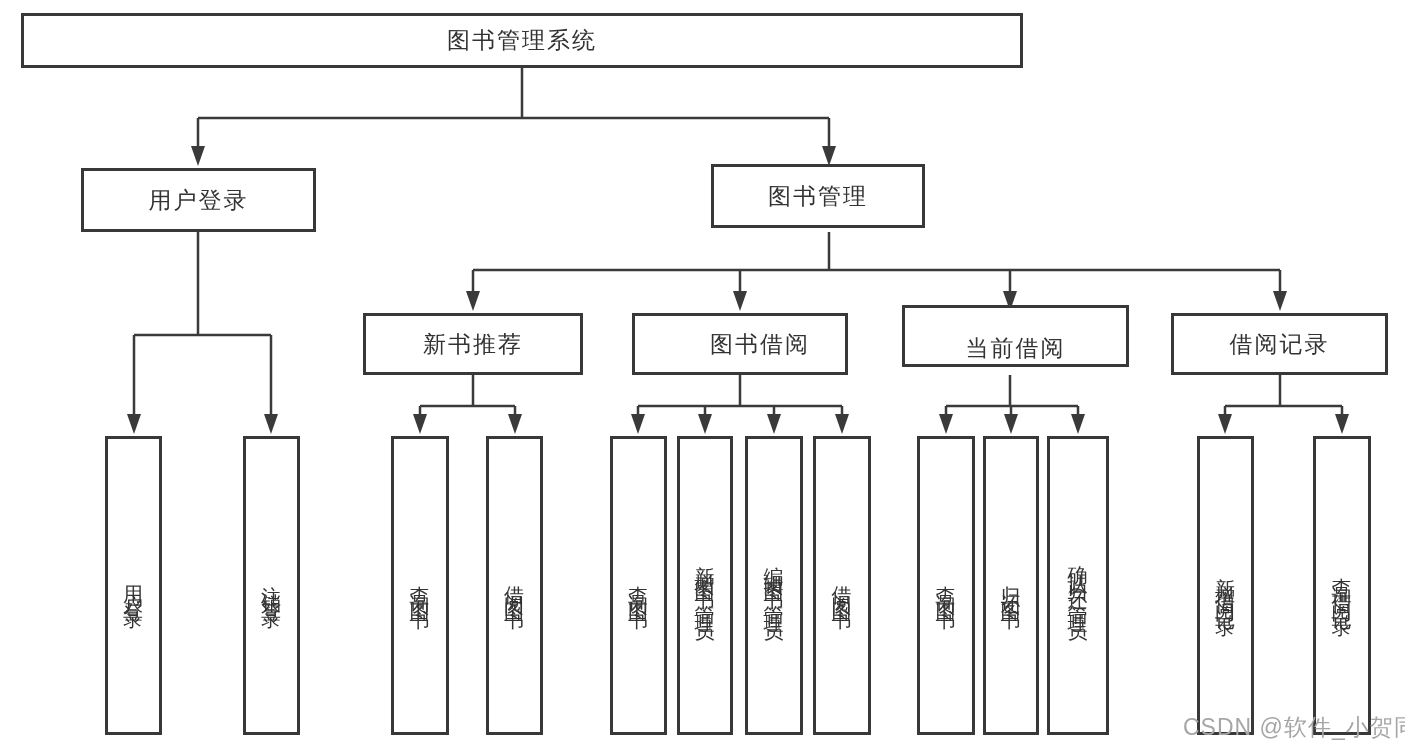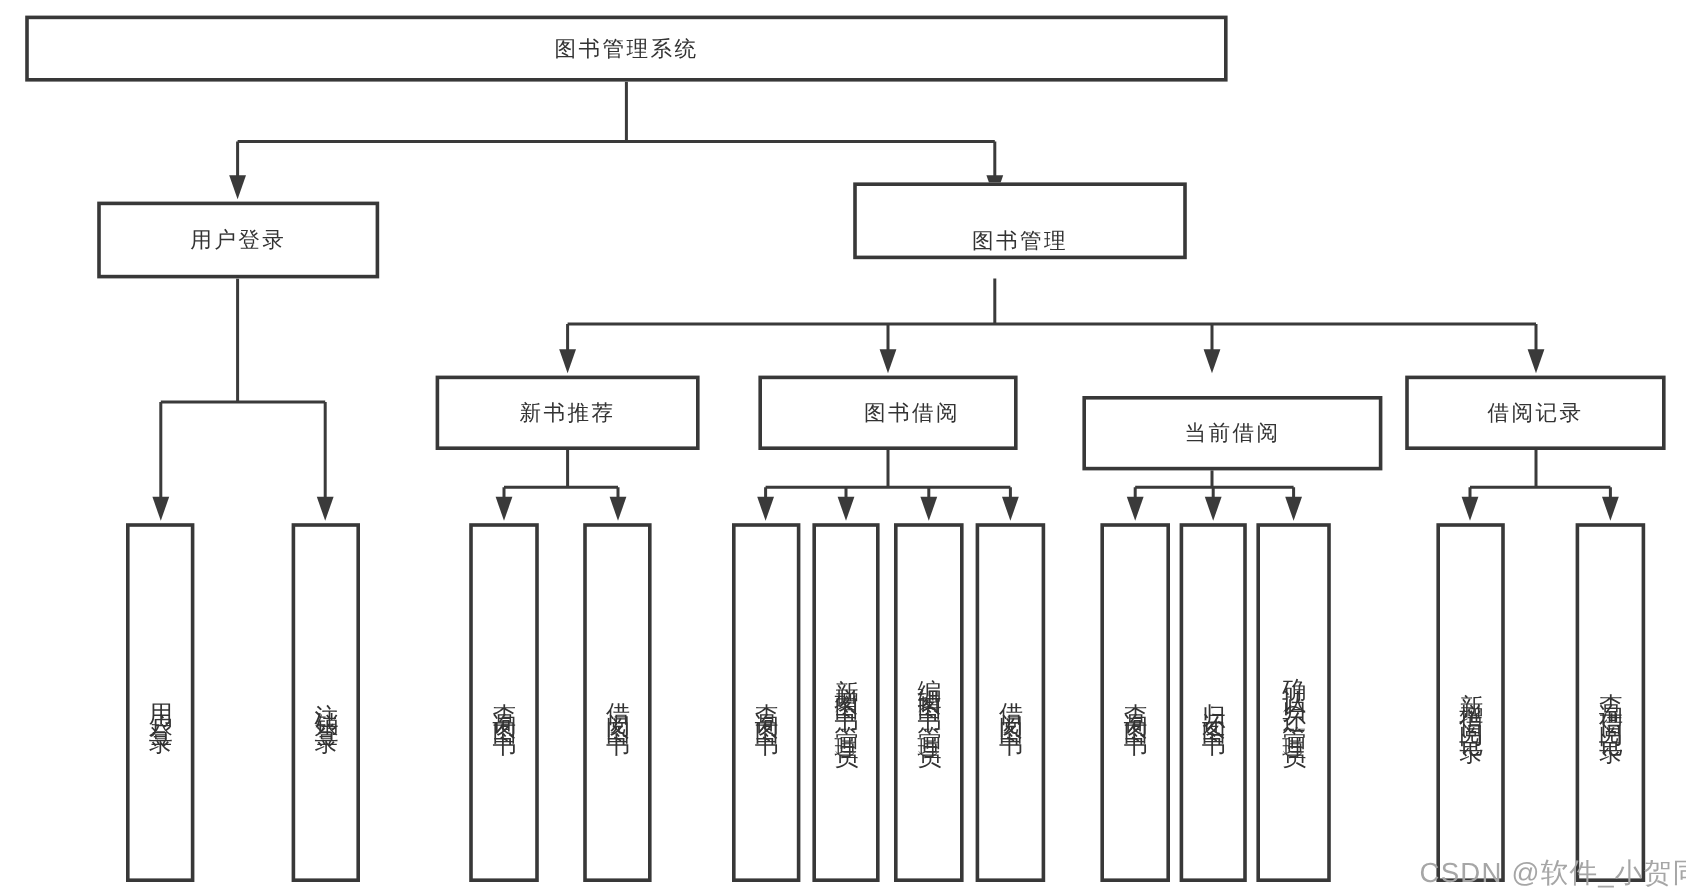--- a/index.html
+++ b/index.html
@@ -30,21 +30,21 @@
     box-sizing: border-box;
     border: 3px solid #383838;
     background: #ffffff;
     color: #333333;
     display: flex;
     align-items: center;
     justify-content: center;
     z-index: 2;
   }
   .node.h span {
-    font-size: 18px;
+    font-size: 23px;
     letter-spacing: 2px;
     white-space: nowrap;
   }
   .node.v span {
     writing-mode: vertical-rl;
     text-orientation: mixed;
     font-size: 20px;
     letter-spacing: 8px;
     line-height: 1;
   }
@@ -101,31 +101,31 @@
     <polygon class="ar" points="1335,414 1349,414 1342,434"></polygon>
   </svg>
 
   <div class="node h" style="left:21px; top:13px; width:1002px; height:55px;">
     <span>图书管理系统</span>
   </div>
 
   <div class="node h" style="left:81px; top:168px; width:235px; height:64px;">
     <span>用户登录</span>
   </div>
-  <div class="node h" style="left:711px; top:152px; width:278px; height:64px;align-items:flex-end;">
+  <div class="node h" style="left:711px; top:164px; width:214px; height:64px;">
     <span>图书管理</span>
   </div>
 
   <div class="node h" style="left:363px; top:313px; width:220px; height:62px;">
     <span>新书推荐</span>
   </div>
   <div class="node h" style="left:632px; top:313px; width:216px; height:62px;padding-left:40px;">
     <span>图书借阅</span>
   </div>
-  <div class="node h" style="left:902px; top:330px; width:250px; height:62px;">
+  <div class="node h" style="left:902px; top:305px; width:227px; height:62px;align-items:flex-end;">
     <span>当前借阅</span>
   </div>
   <div class="node h" style="left:1171px; top:313px; width:217px; height:62px;">
     <span>借阅记录</span>
   </div>
 
   <div class="node v" style="left:105px; top:436px; width:57px; height:299px;">
     <span>用户登录</span>
   </div>
   <div class="node v" style="left:243px; top:436px; width:57px; height:299px;">

